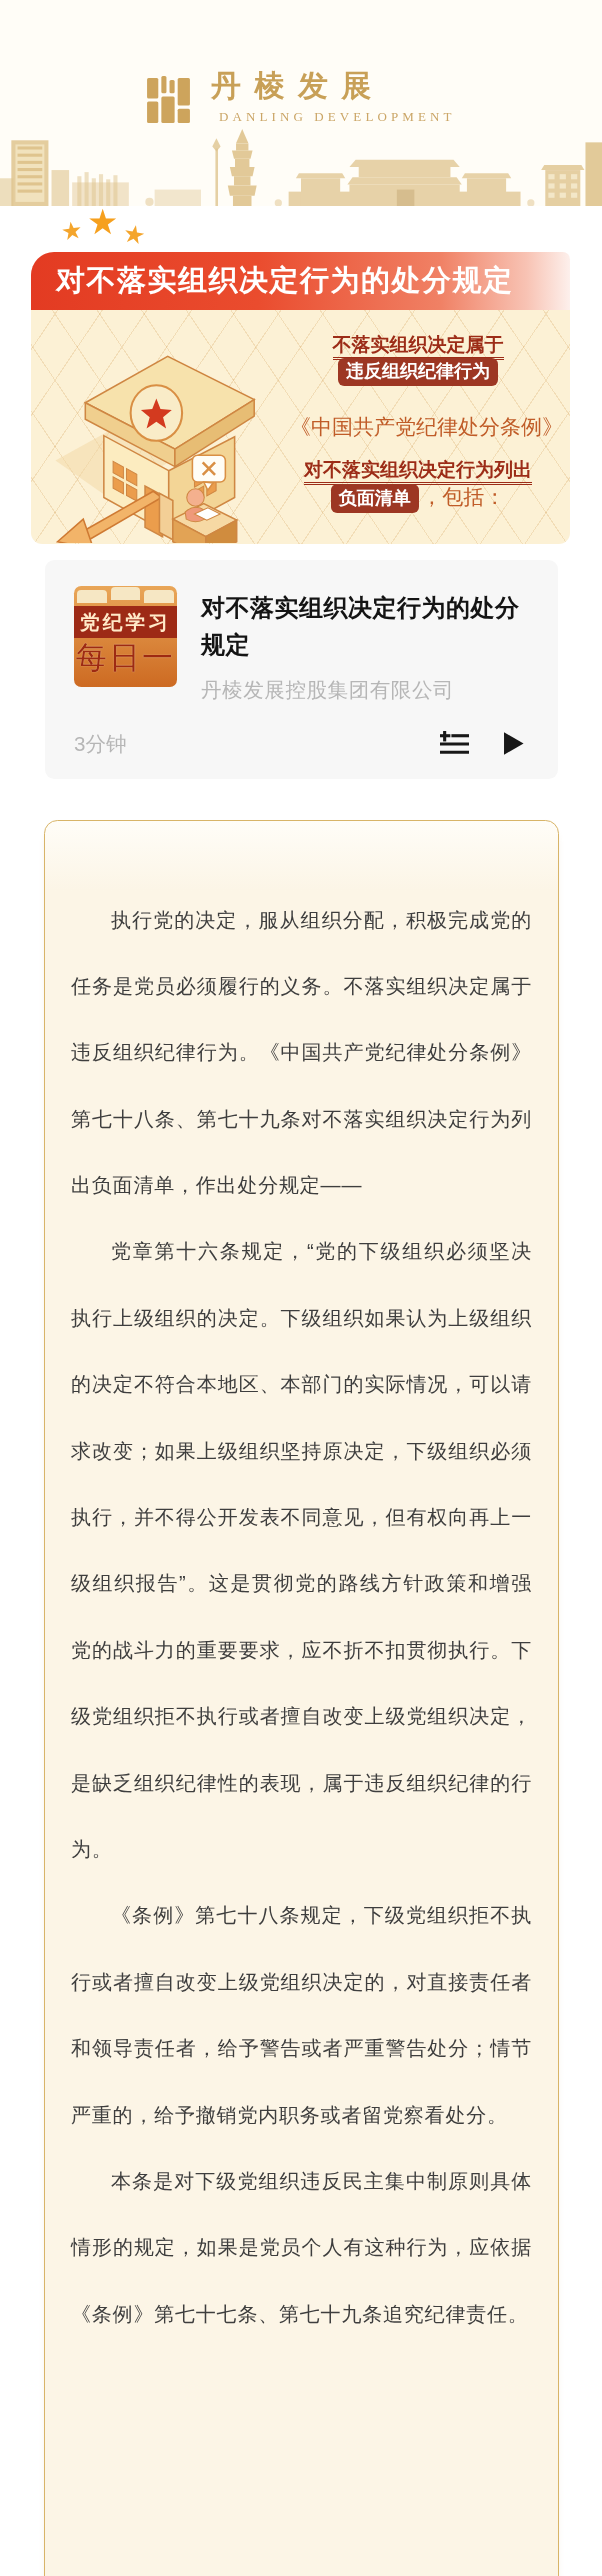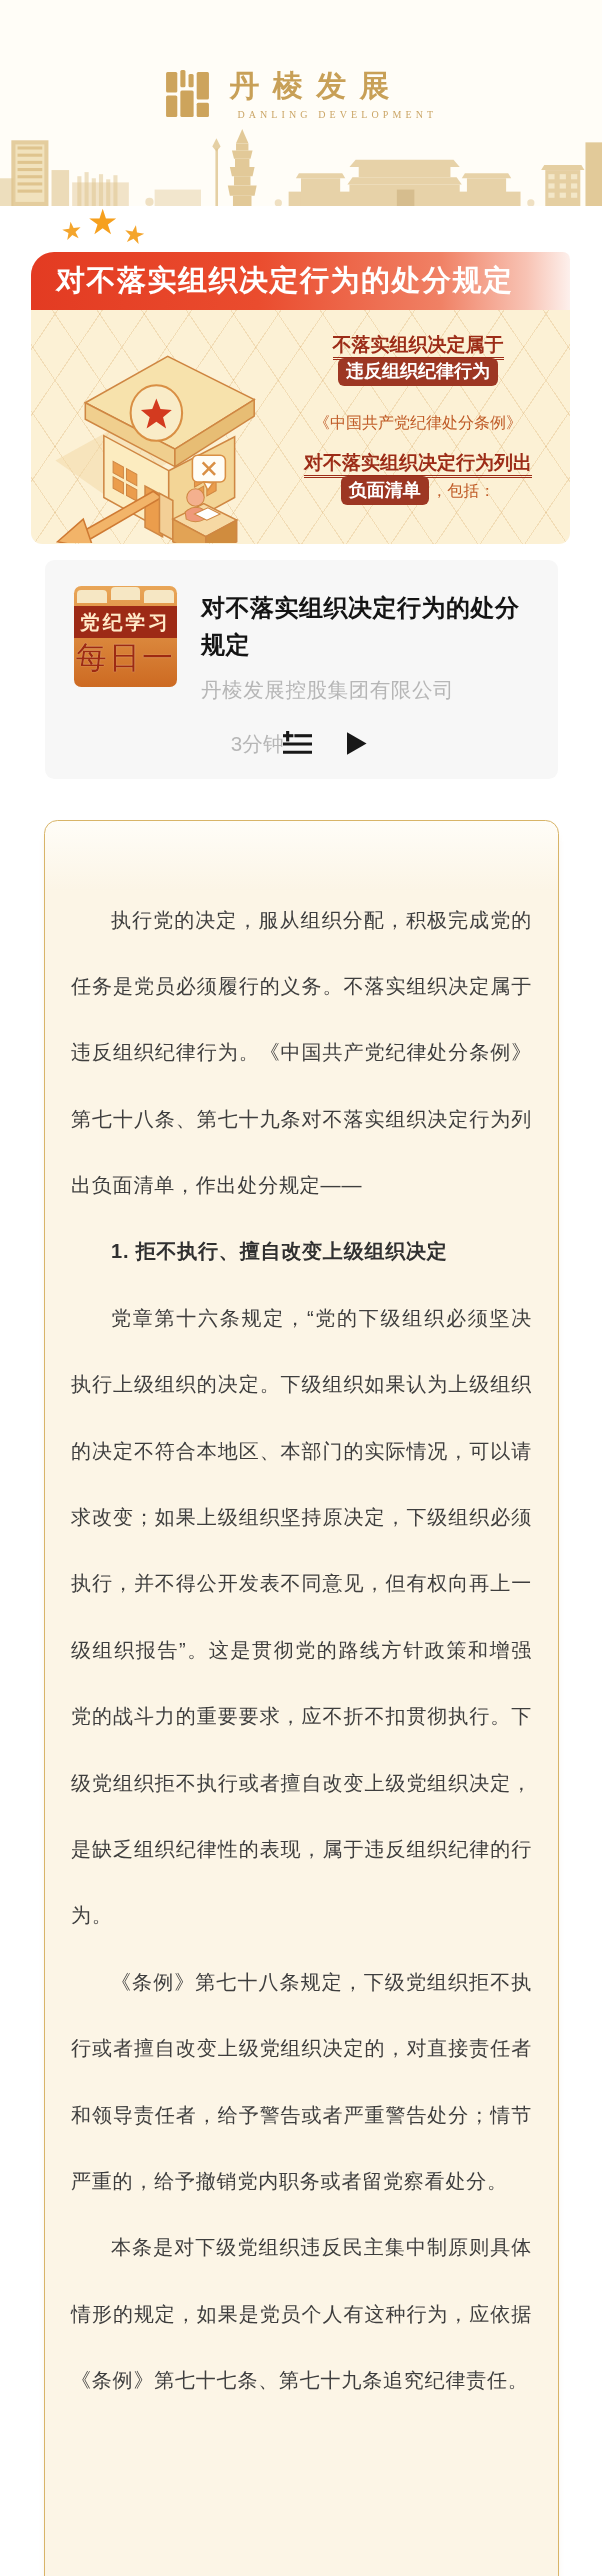--- a/index.html
+++ b/index.html
@@ -3,25 +3,25 @@
 <meta charset="utf-8">
 <style>
   html,body{margin:0;padding:0;}
   body{
     width:603px;height:3217px;background:#ffffff;
     font-family:"Liberation Sans","DejaVu Sans",sans-serif;
     position:relative;overflow:hidden;
   }
   
   .brand-header{height:206px;background:#fffdf7;position:relative;padding-top:28px;box-sizing:border-box;}
-  .logo-row{display:flex;align-items:center;justify-content:center;margin-top:41px;}
+  .logo-row{display:flex;align-items:flex-end;justify-content:center;margin-top:41px;}
   .logo-mark{width:43px;height:49px;margin-right:20.6px;flex:none;}
   .logo-textcol{display:flex;flex-direction:column;}
   .logo-cn{font-family:"Liberation Serif","DejaVu Serif",serif;font-size:30px;font-weight:700;color:#c8a057;letter-spacing:13.4px;line-height:1.1;}
-  .logo-en{font-family:"Liberation Serif","DejaVu Serif",serif;font-size:10px;color:#cba667;letter-spacing:4.1px;margin-top:7.2px;margin-left:8px;}
+  .logo-en{font-family:"Liberation Serif","DejaVu Serif",serif;font-size:13px;color:#cba667;letter-spacing:4.1px;margin-top:7.2px;margin-left:8px;}
   .skyline{position:absolute;left:0;bottom:0;width:603px;height:77px;}
   
   .stars{height:46px;position:relative;background:#fff;}
   .star{position:absolute;color:#f4a52c;}
   .star.s1{left:61px;top:11.3px;font-size:24px;transform:rotate(-8deg);}
   .star.s2{left:87px;top:-4.1px;font-size:35px;color:#f6a01e;}
   .star.s3{left:123px;top:14.4px;font-size:25px;transform:rotate(10deg);}
   
   .banner{
     margin:0 33px 0 31px;height:58px;
@@ -36,41 +36,41 @@
     border-radius:0 0 11.3px 11.3px;
     background:
       repeating-linear-gradient(56deg,rgba(205,148,72,.22) 0 1px,transparent 1px 37px),
       repeating-linear-gradient(-56deg,rgba(205,148,72,.22) 0 1px,transparent 1px 37px),
       #fcf1d5;
   }
   .house-illo{position:absolute;left:9.3px;top:6.2px;width:242px;height:227px;}
   .info-col{position:absolute;left:242px;right:7px;top:21.6px;text-align:center;}
   .info-strong{font-family:"Liberation Serif","DejaVu Serif",serif;font-weight:700;color:#9c2c17;font-size:19px;border-bottom:3.6px double #9c2c17;padding-bottom:2.1px;}
   .chip{display:inline-block;background:#9d3723;color:#fff;font-size:18px;font-weight:700;padding:3.6px 8.2px 4.6px;border-radius:6.2px;line-height:1.15;}
-  .info-orange{font-family:"Liberation Serif","DejaVu Serif",serif;color:#c05c28;font-size:16px;}
+  .info-orange{font-family:"Liberation Serif","DejaVu Serif",serif;color:#c05c28;font-size:21px;text-align:right;}
   .row-gap1{margin-top:27px;}
   .row-gap2{margin-top:12.4px;}
   .row-gap3{margin-top:15.5px;}
   
   .audio-card{
     margin:15.5px 45px 0;height:219px;background:#f7f7f7;border-radius:9.3px;
     box-sizing:border-box;padding:26px 29px 20.6px;display:flex;flex-direction:column;justify-content:space-between;
   }
   .audio-top{display:flex;}
   .thumb{width:103px;height:101px;border-radius:7.2px;overflow:hidden;flex:none;background:linear-gradient(180deg,#e9a658,#cd6a22);position:relative;}
   .thumb-tabs{position:absolute;top:4.1px;left:3.1px;right:3.1px;display:flex;gap:4.1px;}
   .thumb-tab{height:13.4px;background:#f6e7c4;border-radius:4.1px 4.1px 0 0;flex:1;}
   .thumb-tab.t2{margin-top:-3.1px;}
   .thumb-band{position:absolute;top:20.6px;left:0;right:0;height:32px;background:#9d2a16;display:flex;align-items:center;justify-content:center;}
   .thumb-band span{color:#ffe9c8;font-weight:700;font-size:19.6px;letter-spacing:3.1px;}
   .thumb-daily{position:absolute;bottom:7.2px;left:0;right:0;text-align:center;color:#9e2a12;font-weight:400;font-size:31px;letter-spacing:2.1px;text-shadow:0 0 1px #f6e0b2;}
   .audio-meta{margin-left:24px;padding-top:3.1px;}
   .audio-title{font-size:24px;font-weight:700;color:#141414;line-height:1.55;max-width:340px;letter-spacing:0.5px;}
   .audio-source{margin-top:13.4px;font-size:20.6px;color:#b6b6b6;letter-spacing:0.5px;}
-  .audio-bottom{display:flex;align-items:center;justify-content:center;}
+  .audio-bottom{display:flex;align-items:center;justify-content:space-between;}
   .audio-duration{font-size:20.6px;color:#b6b6b6;}
   .audio-actions{display:flex;align-items:center;gap:34px;padding-right:4.1px;}
   .icon-btn{background:none;border:none;padding:0;cursor:pointer;line-height:0;}
   
   .content-box{
     margin:41px 44px 0;box-sizing:border-box;width:515px;min-height:2321px;
     border:1.5px solid #d8b468;border-radius:13.4px;
     background:linear-gradient(180deg,#fffdf8 0%,#fcf5e6 3%,#fcf5e6 96%,#ffffff 99%);
     padding:66px 26px 57px;
     box-shadow:0 7.2px 8.2px -5.2px rgba(190,150,80,.45);
@@ -279,19 +279,18 @@
             <path d="M2 2 L40 24 L2 46 Z" fill="#181818"></path>
           </svg>
       </button>
     </div>
   </div>
 </div>
 
 <div class="content-box">
   <div>
       <p class="para">执行党的决定，服从组织分配，积极完成党的任务是党员必须履行的义务。不落实组织决定属于违反组织纪律行为。《中国共产党纪律处分条例》第七十八条、第七十九条对不落实组织决定行为列出负面清单，作出处分规定——</p>
-      <p class="para heading">1. 拒不执行、擅自改变上级组织决定</p>
       <p class="para">党章第十六条规定，“党的下级组织必须坚决执行上级组织的决定。下级组织如果认为上级组织的决定不符合本地区、本部门的实际情况，可以请求改变；如果上级组织坚持原决定，下级组织必须执行，并不得公开发表不同意见，但有权向再上一级组织报告”。这是贯彻党的路线方针政策和增强党的战斗力的重要要求，应不折不扣贯彻执行。下级党组织拒不执行或者擅自改变上级党组织决定，是缺乏组织纪律性的表现，属于违反组织纪律的行为。</p>
       <p class="para">《条例》第七十八条规定，下级党组织拒不执行或者擅自改变上级党组织决定的，对直接责任者和领导责任者，给予警告或者严重警告处分；情节严重的，给予撤销党内职务或者留党察看处分。</p>
       <p class="para">本条是对下级党组织违反民主集中制原则具体情形的规定，如果是党员个人有这种行为，应依据《条例》第七十七条、第七十九条追究纪律责任。</p>
     </div>
 </div>
 
 
 </body></html>

